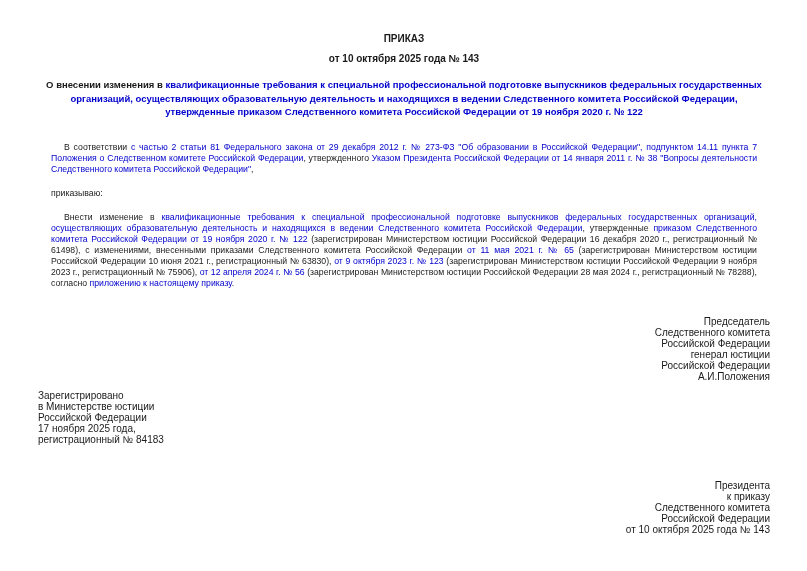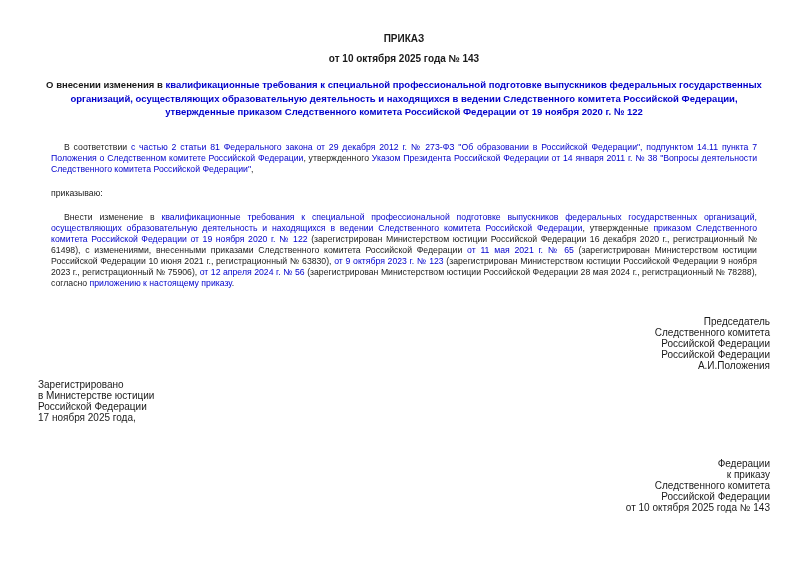--- a/index.html
+++ b/index.html
@@ -45,32 +45,34 @@
   <p class="par par-preamble"><span class="plain">В соответствии </span><span class="lnk">с частью 2 статьи 81 Федерального закона от 29 декабря 2012 г. № 273-ФЗ "Об образовании в Российской Федерации", подпунктом 14.11 пункта 7 Положения о Следственном комитете Российской Федерации</span><span class="plain">, утвержденного </span><span class="lnk">Указом Президента Российской Федерации от 14 января 2011 г. № 38 "Вопросы деятельности Следственного комитета Российской Федерации"</span><span class="plain">,</span></p>
 
   <p class="par par-order"><span class="plain">приказываю:</span></p>
 
   <p class="par par-main"><span class="plain">Внести изменение в </span><span class="lnk">квалификационные требования к специальной профессиональной подготовке выпускников федеральных государственных организаций, осуществляющих образовательную деятельность и находящихся в ведении Следственного комитета Российской Федерации</span><span class="plain">, утвержденные </span><span class="lnk">приказом Следственного комитета Российской Федерации от 19 ноября 2020 г. № 122</span><span class="plain"> (зарегистрирован Министерством юстиции Российской Федерации 16 декабря 2020 г., регистрационный № 61498), с изменениями, внесенными приказами Следственного комитета Российской Федерации </span><span class="lnk">от 11 мая 2021 г. № 65</span><span class="plain"> (зарегистрирован Министерством юстиции Российской Федерации 10 июня 2021 г., регистрационный № 63830), </span><span class="lnk">от 9 октября 2023 г. № 123</span><span class="plain"> (зарегистрирован Министерством юстиции Российской Федерации 9 ноября 2023 г., регистрационный № 75906), </span><span class="lnk">от 12 апреля 2024 г. № 56</span><span class="plain"> (зарегистрирован Министерством юстиции Российской Федерации 28 мая 2024 г., регистрационный № 78288), согласно </span><span class="lnk">приложению к настоящему приказу</span><span class="plain">.</span></p>
 
   <div class="block sig-block">
       <div>Председатель</div>
       <div>Следственного комитета</div>
       <div>Российской Федерации</div>
+      <div>генерал юстиции</div>
       <div>Российской Федерации</div>
       <div>А.И.Положения</div>
     </div>
 
   <div class="block reg-block">
       <div>Зарегистрировано</div>
       <div>в Министерстве юстиции</div>
       <div>Российской Федерации</div>
       <div>17 ноября 2025 года,</div>
+      <div>регистрационный № 84183</div>
     </div>
 
   <div class="block app-block">
-      <div>Федерации</div>
+      <div>Президента</div>
       <div>к приказу</div>
       <div>Следственного комитета</div>
       <div>Российской Федерации</div>
       <div>от 10 октября 2025 года № 143</div>
     </div>
 
 </div>
 
 </body></html>

